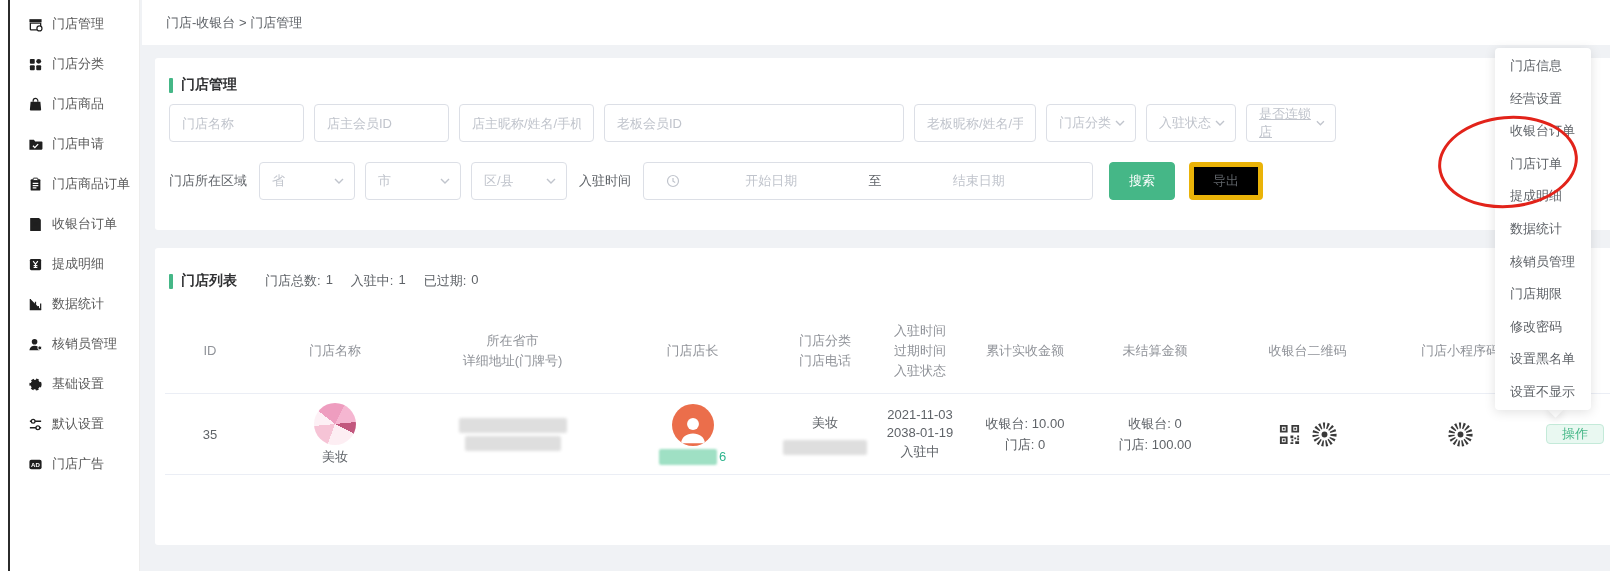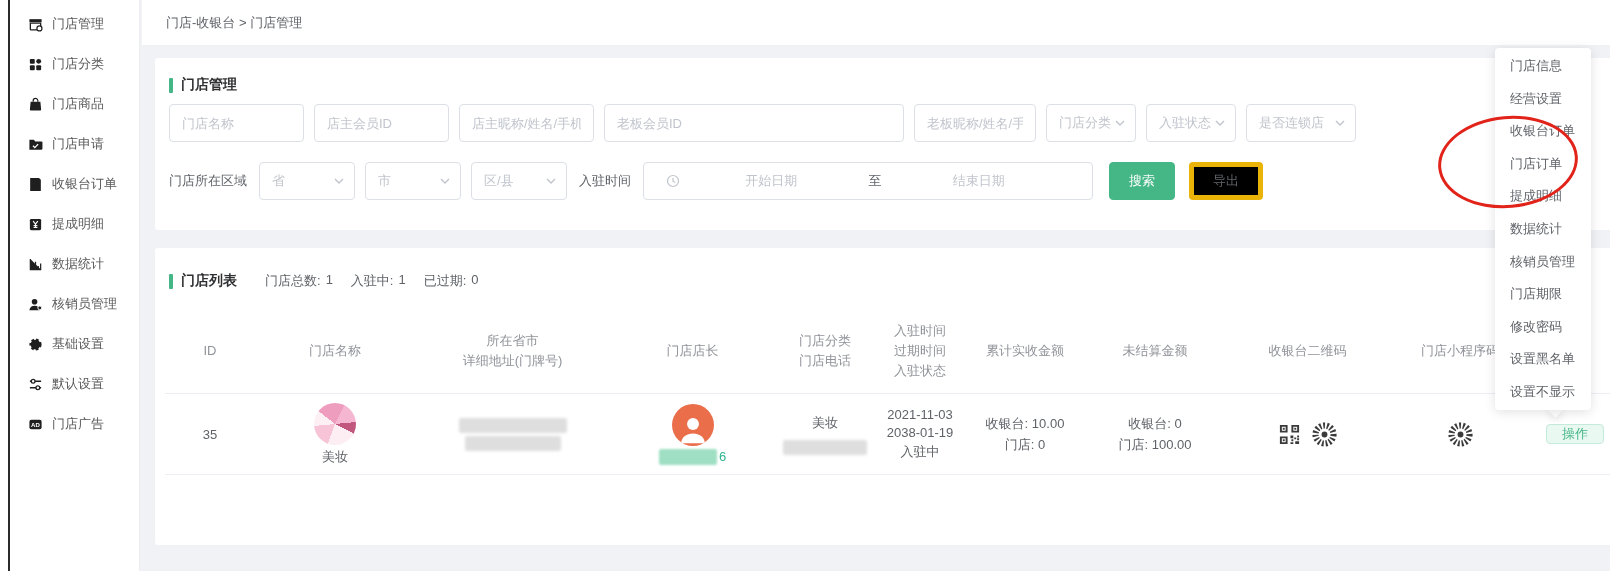--- a/index.html
+++ b/index.html
@@ -30,21 +30,21 @@
   .accent-bar { width:4px; height:15px; background:#45b787; border-radius:1px; }
   .title-text { font-size:14px; font-weight:bold; color:#303133; }
 
   
   .frow { position:absolute; left:14px; right:10px; height:38px; display:flex; align-items:center; }
   .frow1 { top:46px; } .frow2 { top:104px; }
   .tin { height:38px; border:1px solid #dcdfe6; border-radius:4px; padding:0 12px; font-size:13px; color:#606266; background:#fff; outline:none; margin-right:10px; font-family:inherit; }
   .tin::placeholder { color:#c0c4cc; }
   .sel { height:38px; border:1px solid #dcdfe6; border-radius:4px; background:#fff; display:flex; align-items:center; justify-content:space-between; padding:0 10px 0 12px; color:#c0c4cc; margin-right:10px; cursor:pointer; flex:none; }
   .sel svg { width:10px; height:6px; }
-  .w135{width:135px;} .w300{width:300px;} .w122{width:122px;} .w90{width:90px;} .w110{width:110px;} .w96{width:96px;}
+  .w135{width:135px;} .w300{width:300px;} .w122{width:122px;} .w90{width:90px;} .w110{width:90px;text-decoration:underline;} .w96{width:96px;}
   .flabel { color:#5f6368; margin-right:12px; white-space:nowrap; }
   .date-range { width:450px; height:38px; border:1px solid #dcdfe6; border-radius:4px; background:#fff; display:flex; align-items:center; padding:0 22px; margin-right:16px; }
   .date-range .dph { flex:1; text-align:center; color:#c0c4cc; }
   .date-range .dsep { color:#5f6368; padding:0 6px; }
   .btn { height:38px; border-radius:4px; padding:0 19px; font-size:13px; display:flex; align-items:center; justify-content:center; cursor:pointer; flex:none; font-family:inherit; }
   .btn-search { background:#45b787; color:#fff; border:1px solid #45b787; margin-right:14px; }
   .btn-export { background:#000000; color:#5f6368; border:5px solid #eab308; }
 
   
   .list-head { position:absolute; left:14px; top:24px; display:flex; align-items:center; }
@@ -114,20 +114,30 @@
     <span class="lbl">门店商品</span>
   </div>
   <div class="side-item">
     <span class="ic">
         <svg viewBox="0 0 16 16">
           <path d="M1.5 3h4.8l1.4 1.8h6.8c.5 0 .9.4.9.9v6.9c0 .5-.4.9-.9.9H1.5z"></path>
           <path d="M5.3 9.3l2 2 3.5-3.7" fill="none" stroke="#fff" stroke-width="1.4"></path>
         </svg>
       </span>
     <span class="lbl">门店申请</span>
+  </div>
+  <div class="side-item">
+    <span class="ic">
+        <svg viewBox="0 0 16 16">
+          <rect x="2.8" y="2.5" width="10.4" height="12" rx="1"></rect>
+          <rect x="5.5" y="1.2" width="5" height="2.6" rx=".8" fill="#fff" stroke="currentColor"></rect>
+          <path d="M5 6.8h6M5 9.2h6M5 11.6h4" stroke="#fff" stroke-width="1.2" fill="none"></path>
+        </svg>
+      </span>
+    <span class="lbl">门店商品订单</span>
   </div>
   <div class="side-item">
     <span class="ic">
         <svg viewBox="0 0 16 16" fill="none" stroke="currentColor" stroke-width="1.3">
           <path d="M3 1.8h8.5L13 3.3v11H3z"></path>
           <path d="M5.2 5h5.6M5.2 7.5h5.6M5.2 10h3.4"></path>
         </svg>
       </span>
     <span class="lbl">收银台订单</span>
   </div>

